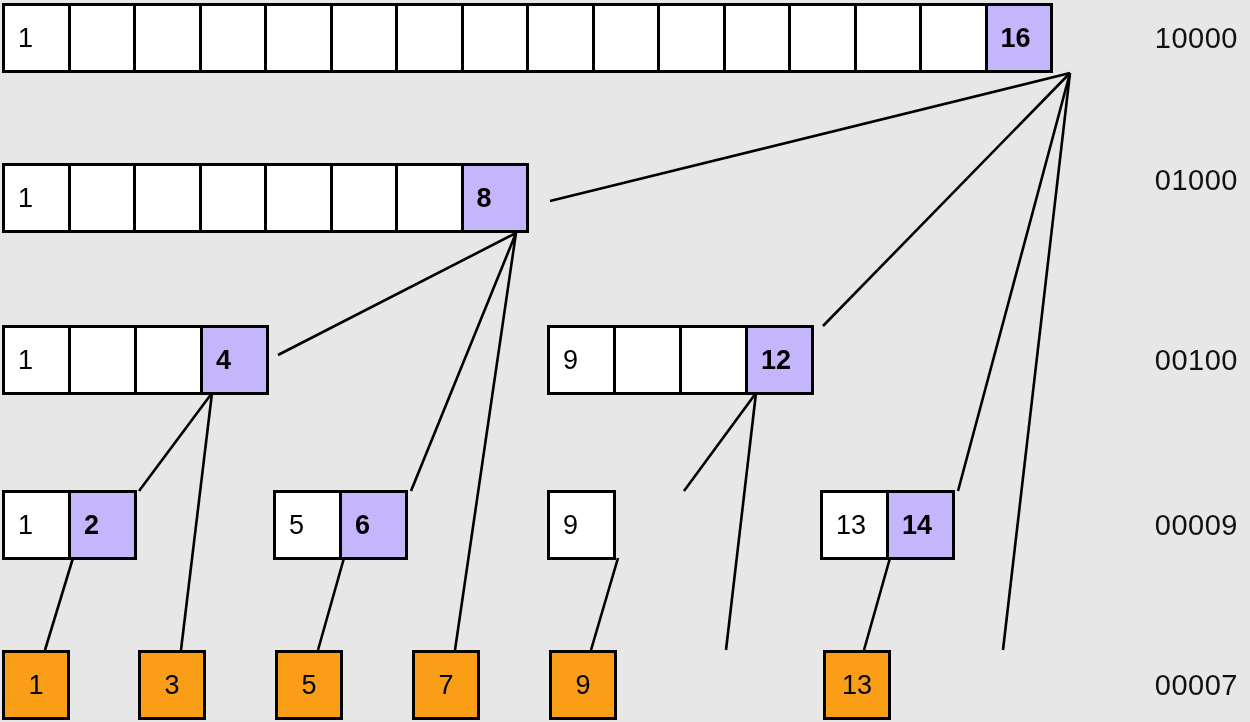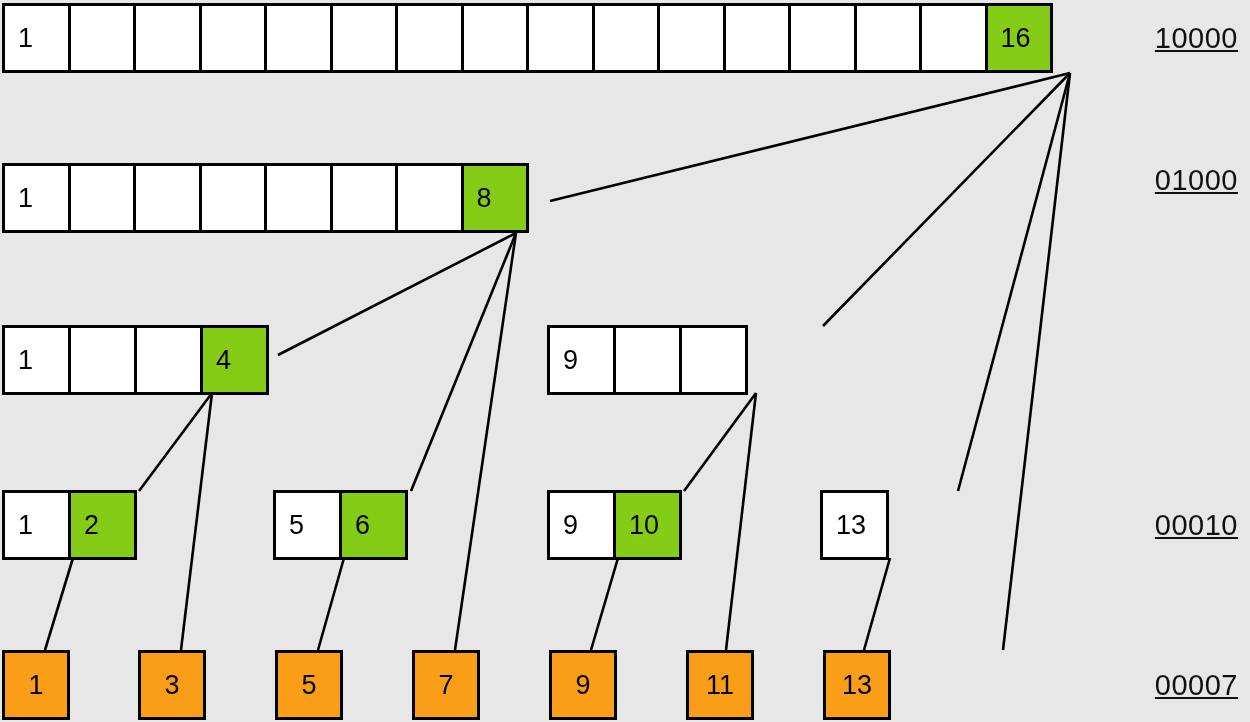--- a/index.html
+++ b/index.html
@@ -17,37 +17,36 @@
     border:3px solid #000;
     margin-right:-3px;
     background:#ffffff;
     display:flex;align-items:center;
     justify-content:flex-start;
     font-size:27px;
     color:#000;
     padding-left:13px;
     height:100%;
   }
-  .cell.hl{background:#84cc16;font-weight:normal;}
+  .cell.hl{background:#c4b5fd;font-weight:bold;}
   .leaf{
     position:absolute;
     box-sizing:border-box;
     border:3px solid #000;
     background:#f99e16;
     display:flex;align-items:center;justify-content:center;
     font-size:27px;color:#000;
   }
   .rlabel{
     position:absolute;
     font-size:29px;
     color:#111;
     letter-spacing:0.5px;
     text-align:right;
     width:160px;
-    text-decoration:underline;
   }
 </style>
 </head>
 <body>
 
 <div id="stage">
 
   <svg id="links" viewBox="0 0 1250 722">
     <g stroke="#000" stroke-width="2.6" fill="none">
       <line x1="1070" y1="73" x2="550" y2="201"></line>
@@ -101,44 +100,45 @@
   <div class="row" style="left:2px;top:325px;width:276px;height:70px;">
     <div class="cell" style="width:69px;">1</div>
     <div class="cell" style="width:69px;"></div>
     <div class="cell" style="width:69px;"></div>
     <div class="cell hl" style="width:69px;">4</div>
   </div>
   <div class="row" style="left:547px;top:325px;width:276px;height:70px;">
     <div class="cell" style="width:69px;">9</div>
     <div class="cell" style="width:69px;"></div>
     <div class="cell" style="width:69px;"></div>
+    <div class="cell hl" style="width:69px;">12</div>
   </div>
 
   <div class="row" style="left:2px;top:490px;width:138px;height:70px;">
     <div class="cell" style="width:69px;">1</div>
     <div class="cell hl" style="width:69px;">2</div>
   </div>
   <div class="row" style="left:273px;top:490px;width:138px;height:70px;">
     <div class="cell" style="width:69px;">5</div>
     <div class="cell hl" style="width:69px;">6</div>
   </div>
   <div class="row" style="left:547px;top:490px;width:138px;height:70px;">
     <div class="cell" style="width:69px;">9</div>
-    <div class="cell hl" style="width:69px;">10</div>
   </div>
   <div class="row" style="left:820px;top:490px;width:138px;height:70px;">
     <div class="cell" style="width:69px;">13</div>
+    <div class="cell hl" style="width:69px;">14</div>
   </div>
 
   <div class="leaf" style="left:2px;top:650px;width:68px;height:70px;">1</div>
   <div class="leaf" style="left:138px;top:650px;width:68px;height:70px;">3</div>
   <div class="leaf" style="left:275px;top:650px;width:68px;height:70px;">5</div>
   <div class="leaf" style="left:412px;top:650px;width:68px;height:70px;">7</div>
   <div class="leaf" style="left:549px;top:650px;width:68px;height:70px;">9</div>
-  <div class="leaf" style="left:686px;top:650px;width:68px;height:70px;">11</div>
   <div class="leaf" style="left:823px;top:650px;width:68px;height:70px;">13</div>
 
   <div class="rlabel" style="left:1078px;top:22px;">10000</div>
   <div class="rlabel" style="left:1078px;top:164px;">01000</div>
-  <div class="rlabel" style="left:1078px;top:509px;">00010</div>
+  <div class="rlabel" style="left:1078px;top:344px;">00100</div>
+  <div class="rlabel" style="left:1078px;top:509px;">00009</div>
   <div class="rlabel" style="left:1078px;top:669px;">00007</div>
 
 </div>
 
 </body></html>

